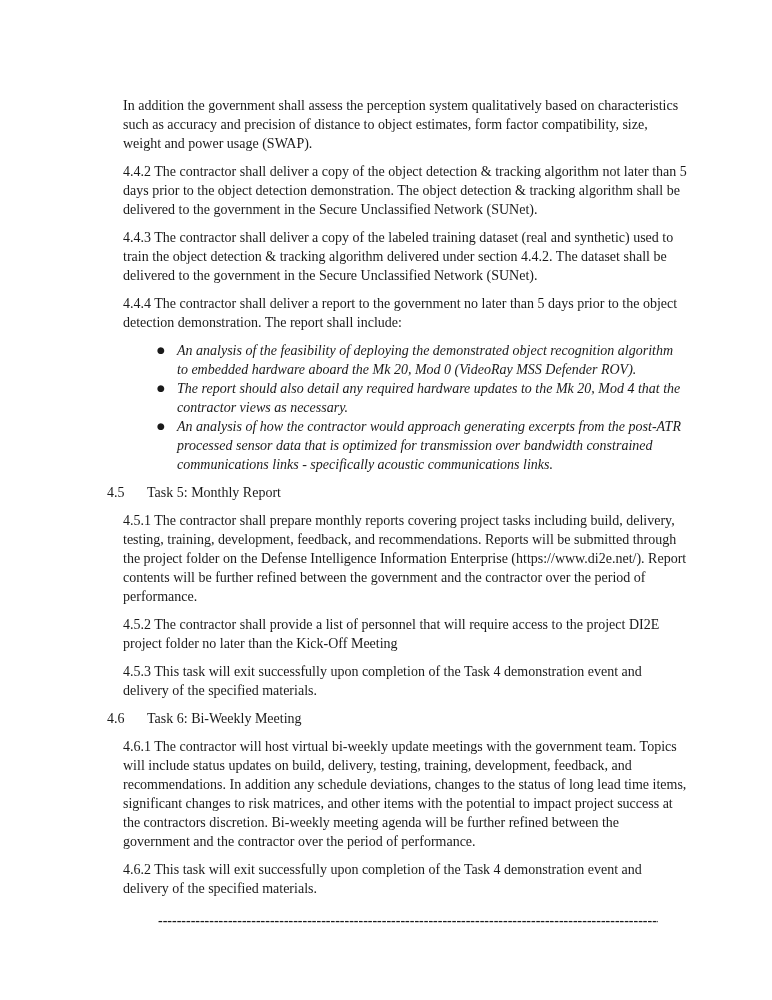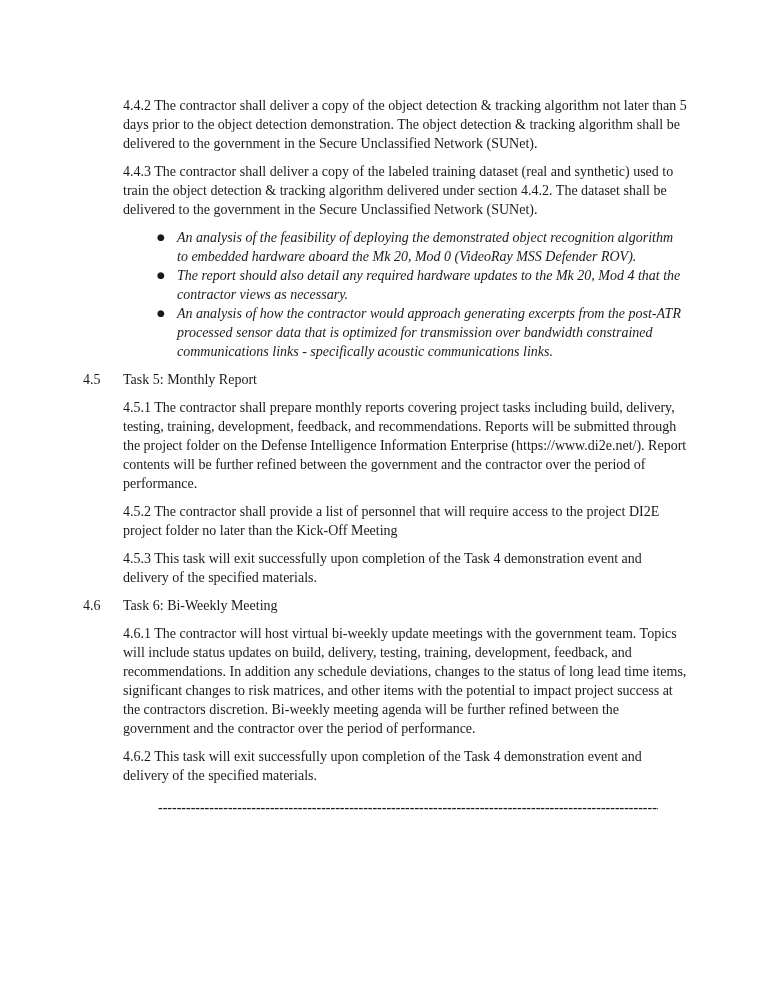--- a/index.html
+++ b/index.html
@@ -28,20 +28,21 @@
     text-align: left;
   }
   .heading {
     display: flex;
     margin: 0 0 9px 0;
     line-height: 19px;
   }
   .hnum {
     width: 40px;
     flex: none;
+    margin-left: 24px;
   }
   .bullets {
     list-style: none;
     margin: 0 0 9px 0;
     padding: 0;
   }
   .bullet-item {
     display: flex;
     margin: 0 0 0 74px;
     line-height: 19px;
@@ -65,25 +66,27 @@
     line-height: 19px;
     font-weight: bold;
     letter-spacing: 0;
   }
 </style>
 </head>
 <body>
 
 <div class="doc">
 
+  <p class="para">In addition the government shall assess the perception system qualitatively based on characteristics such as accuracy and precision of distance to object estimates, form factor compatibility, size, weight and power usage (SWAP).</p>
 
   <p class="para">4.4.2 The contractor shall deliver a copy of the object detection &amp; tracking algorithm not later than 5 days prior to the object detection demonstration. The object detection &amp; tracking algorithm shall be delivered to the government in the Secure Unclassified Network (SUNet).</p>
 
   <p class="para">4.4.3 The contractor shall deliver a copy of the labeled training dataset (real and synthetic) used to train the object detection &amp; tracking algorithm delivered under section 4.4.2. The dataset shall be delivered to the government in the Secure Unclassified Network (SUNet).</p>
 
+  <p class="para">4.4.4 The contractor shall deliver a report to the government no later than 5 days prior to the object detection demonstration. The report shall include:</p>
 
   <ul class="bullets">
     <li class="bullet-item">
       <span class="bullet-marker">●</span>
       <span class="bullet-text">An analysis of the feasibility of deploying the demonstrated object recognition algorithm to embedded hardware aboard the Mk 20, Mod 0 (VideoRay MSS Defender ROV).</span>
     </li>
     <li class="bullet-item">
       <span class="bullet-marker">●</span>
       <span class="bullet-text">The report should also detail any required hardware updates to the Mk 20, Mod 4 that the contractor views as necessary.</span>
     </li>

